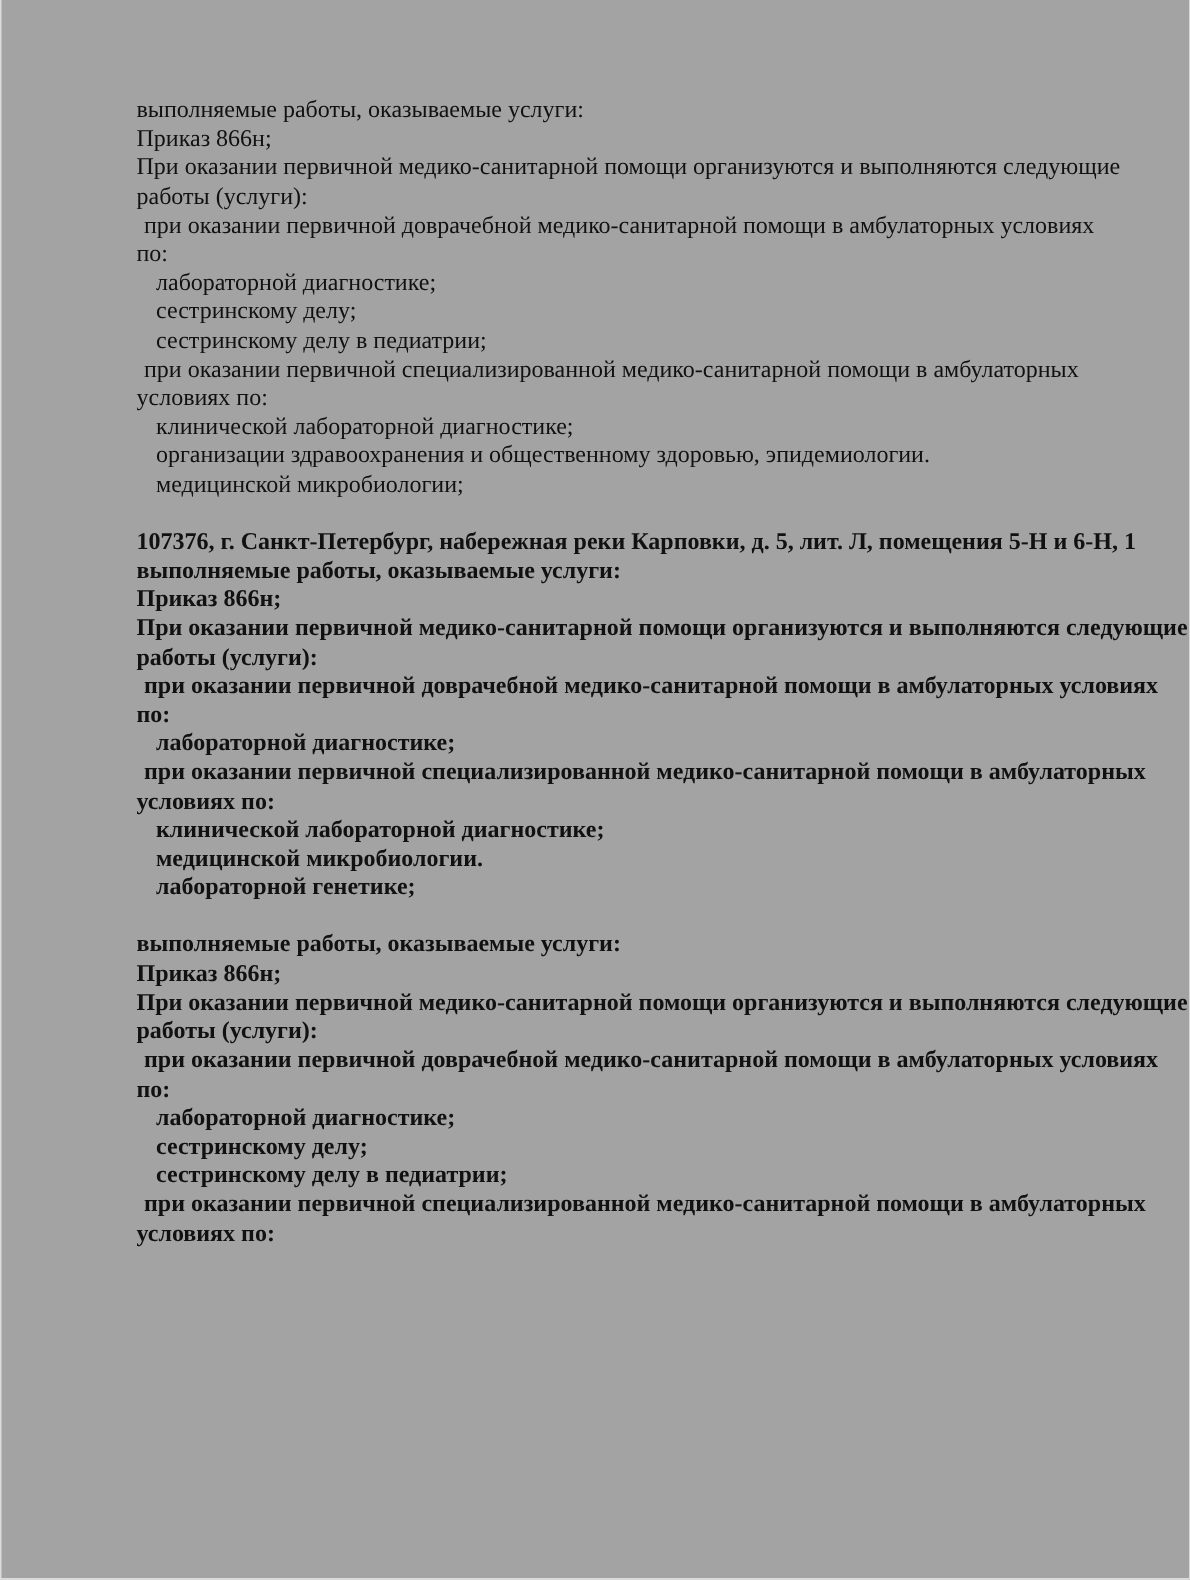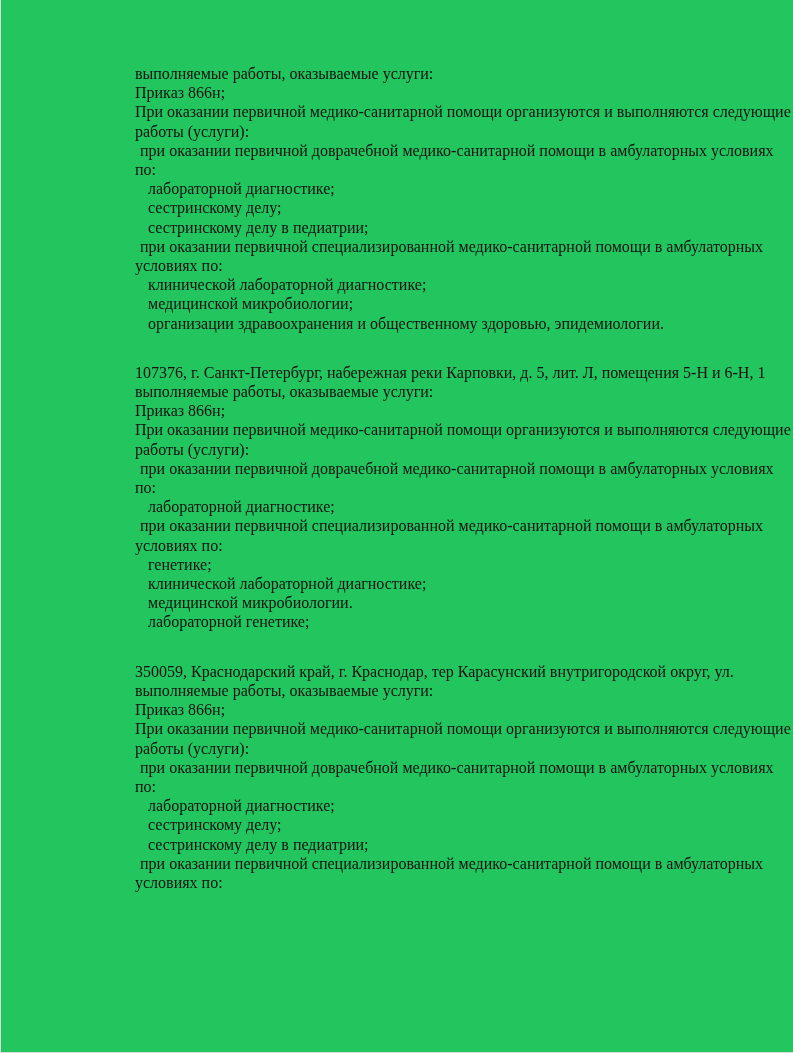--- a/index.html
+++ b/index.html
@@ -5,41 +5,41 @@
   html, body {
     margin: 0;
     padding: 0;
     background: #ffffff;
   }
   .page {
     position: relative;
     width: 793px;
     height: 1053px;
     box-sizing: border-box;
-    background: #22c55e;
+    background: #a3a3a3;
     border-left: 1px solid #dcdcdc;
     border-bottom: 1px solid #dcdcdc;
     overflow: hidden;
-    padding-left: 44px;
   }
   .doc-text {
     box-sizing: border-box;
     padding: 64px 28px 0 90px;
     font-family: "Liberation Serif", "DejaVu Serif", serif;
     font-size: 16px;
     line-height: 19.2px;
     color: #111111;
     -webkit-font-smoothing: antialiased;
   }
   .doc-section {
     margin: 0;
     padding: 0;
   }
   .doc-section + .doc-section {
-    margin-top: 30px;
+    margin-top: 19px;
+    font-weight: bold;
   }
   .line {
     white-space: pre;
     overflow: visible;
   }
   .indent-0 { padding-left: 0; }
   .indent-1 { padding-left: 5px; }
   .indent-2 { padding-left: 13px; }
 </style>
 </head>
@@ -53,41 +53,39 @@
         <div class="line indent-0">При оказании первичной медико-санитарной помощи организуются и выполняются следующие</div>
         <div class="line indent-0">работы (услуги):</div>
         <div class="line indent-1">при оказании первичной доврачебной медико-санитарной помощи в амбулаторных условиях</div>
         <div class="line indent-0">по:</div>
         <div class="line indent-2">лабораторной диагностике;</div>
         <div class="line indent-2">сестринскому делу;</div>
         <div class="line indent-2">сестринскому делу в педиатрии;</div>
         <div class="line indent-1">при оказании первичной специализированной медико-санитарной помощи в амбулаторных</div>
         <div class="line indent-0">условиях по:</div>
         <div class="line indent-2">клинической лабораторной диагностике;</div>
+        <div class="line indent-2">организации здравоохранения и общественному здоровью, эпидемиологии.</div>
         <div class="line indent-2">медицинской микробиологии;</div>
-        <div class="line indent-2">организации здравоохранения и общественному здоровью, эпидемиологии.</div>
       </section>
       <section class="doc-section">
         <div class="line indent-0">107376, г. Санкт-Петербург, набережная реки Карповки, д. 5, лит. Л, помещения 5-Н и 6-Н, 1</div>
         <div class="line indent-0">выполняемые работы, оказываемые услуги:</div>
         <div class="line indent-0">Приказ 866н;</div>
         <div class="line indent-0">При оказании первичной медико-санитарной помощи организуются и выполняются следующие</div>
         <div class="line indent-0">работы (услуги):</div>
         <div class="line indent-1">при оказании первичной доврачебной медико-санитарной помощи в амбулаторных условиях</div>
         <div class="line indent-0">по:</div>
         <div class="line indent-2">лабораторной диагностике;</div>
         <div class="line indent-1">при оказании первичной специализированной медико-санитарной помощи в амбулаторных</div>
         <div class="line indent-0">условиях по:</div>
-        <div class="line indent-2">генетике;</div>
         <div class="line indent-2">клинической лабораторной диагностике;</div>
         <div class="line indent-2">медицинской микробиологии.</div>
         <div class="line indent-2">лабораторной генетике;</div>
       </section>
       <section class="doc-section">
-        <div class="line indent-0">350059, Краснодарский край, г. Краснодар, тер Карасунский внутригородской округ, ул.</div>
         <div class="line indent-0">выполняемые работы, оказываемые услуги:</div>
         <div class="line indent-0">Приказ 866н;</div>
         <div class="line indent-0">При оказании первичной медико-санитарной помощи организуются и выполняются следующие</div>
         <div class="line indent-0">работы (услуги):</div>
         <div class="line indent-1">при оказании первичной доврачебной медико-санитарной помощи в амбулаторных условиях</div>
         <div class="line indent-0">по:</div>
         <div class="line indent-2">лабораторной диагностике;</div>
         <div class="line indent-2">сестринскому делу;</div>
         <div class="line indent-2">сестринскому делу в педиатрии;</div>
         <div class="line indent-1">при оказании первичной специализированной медико-санитарной помощи в амбулаторных</div>

